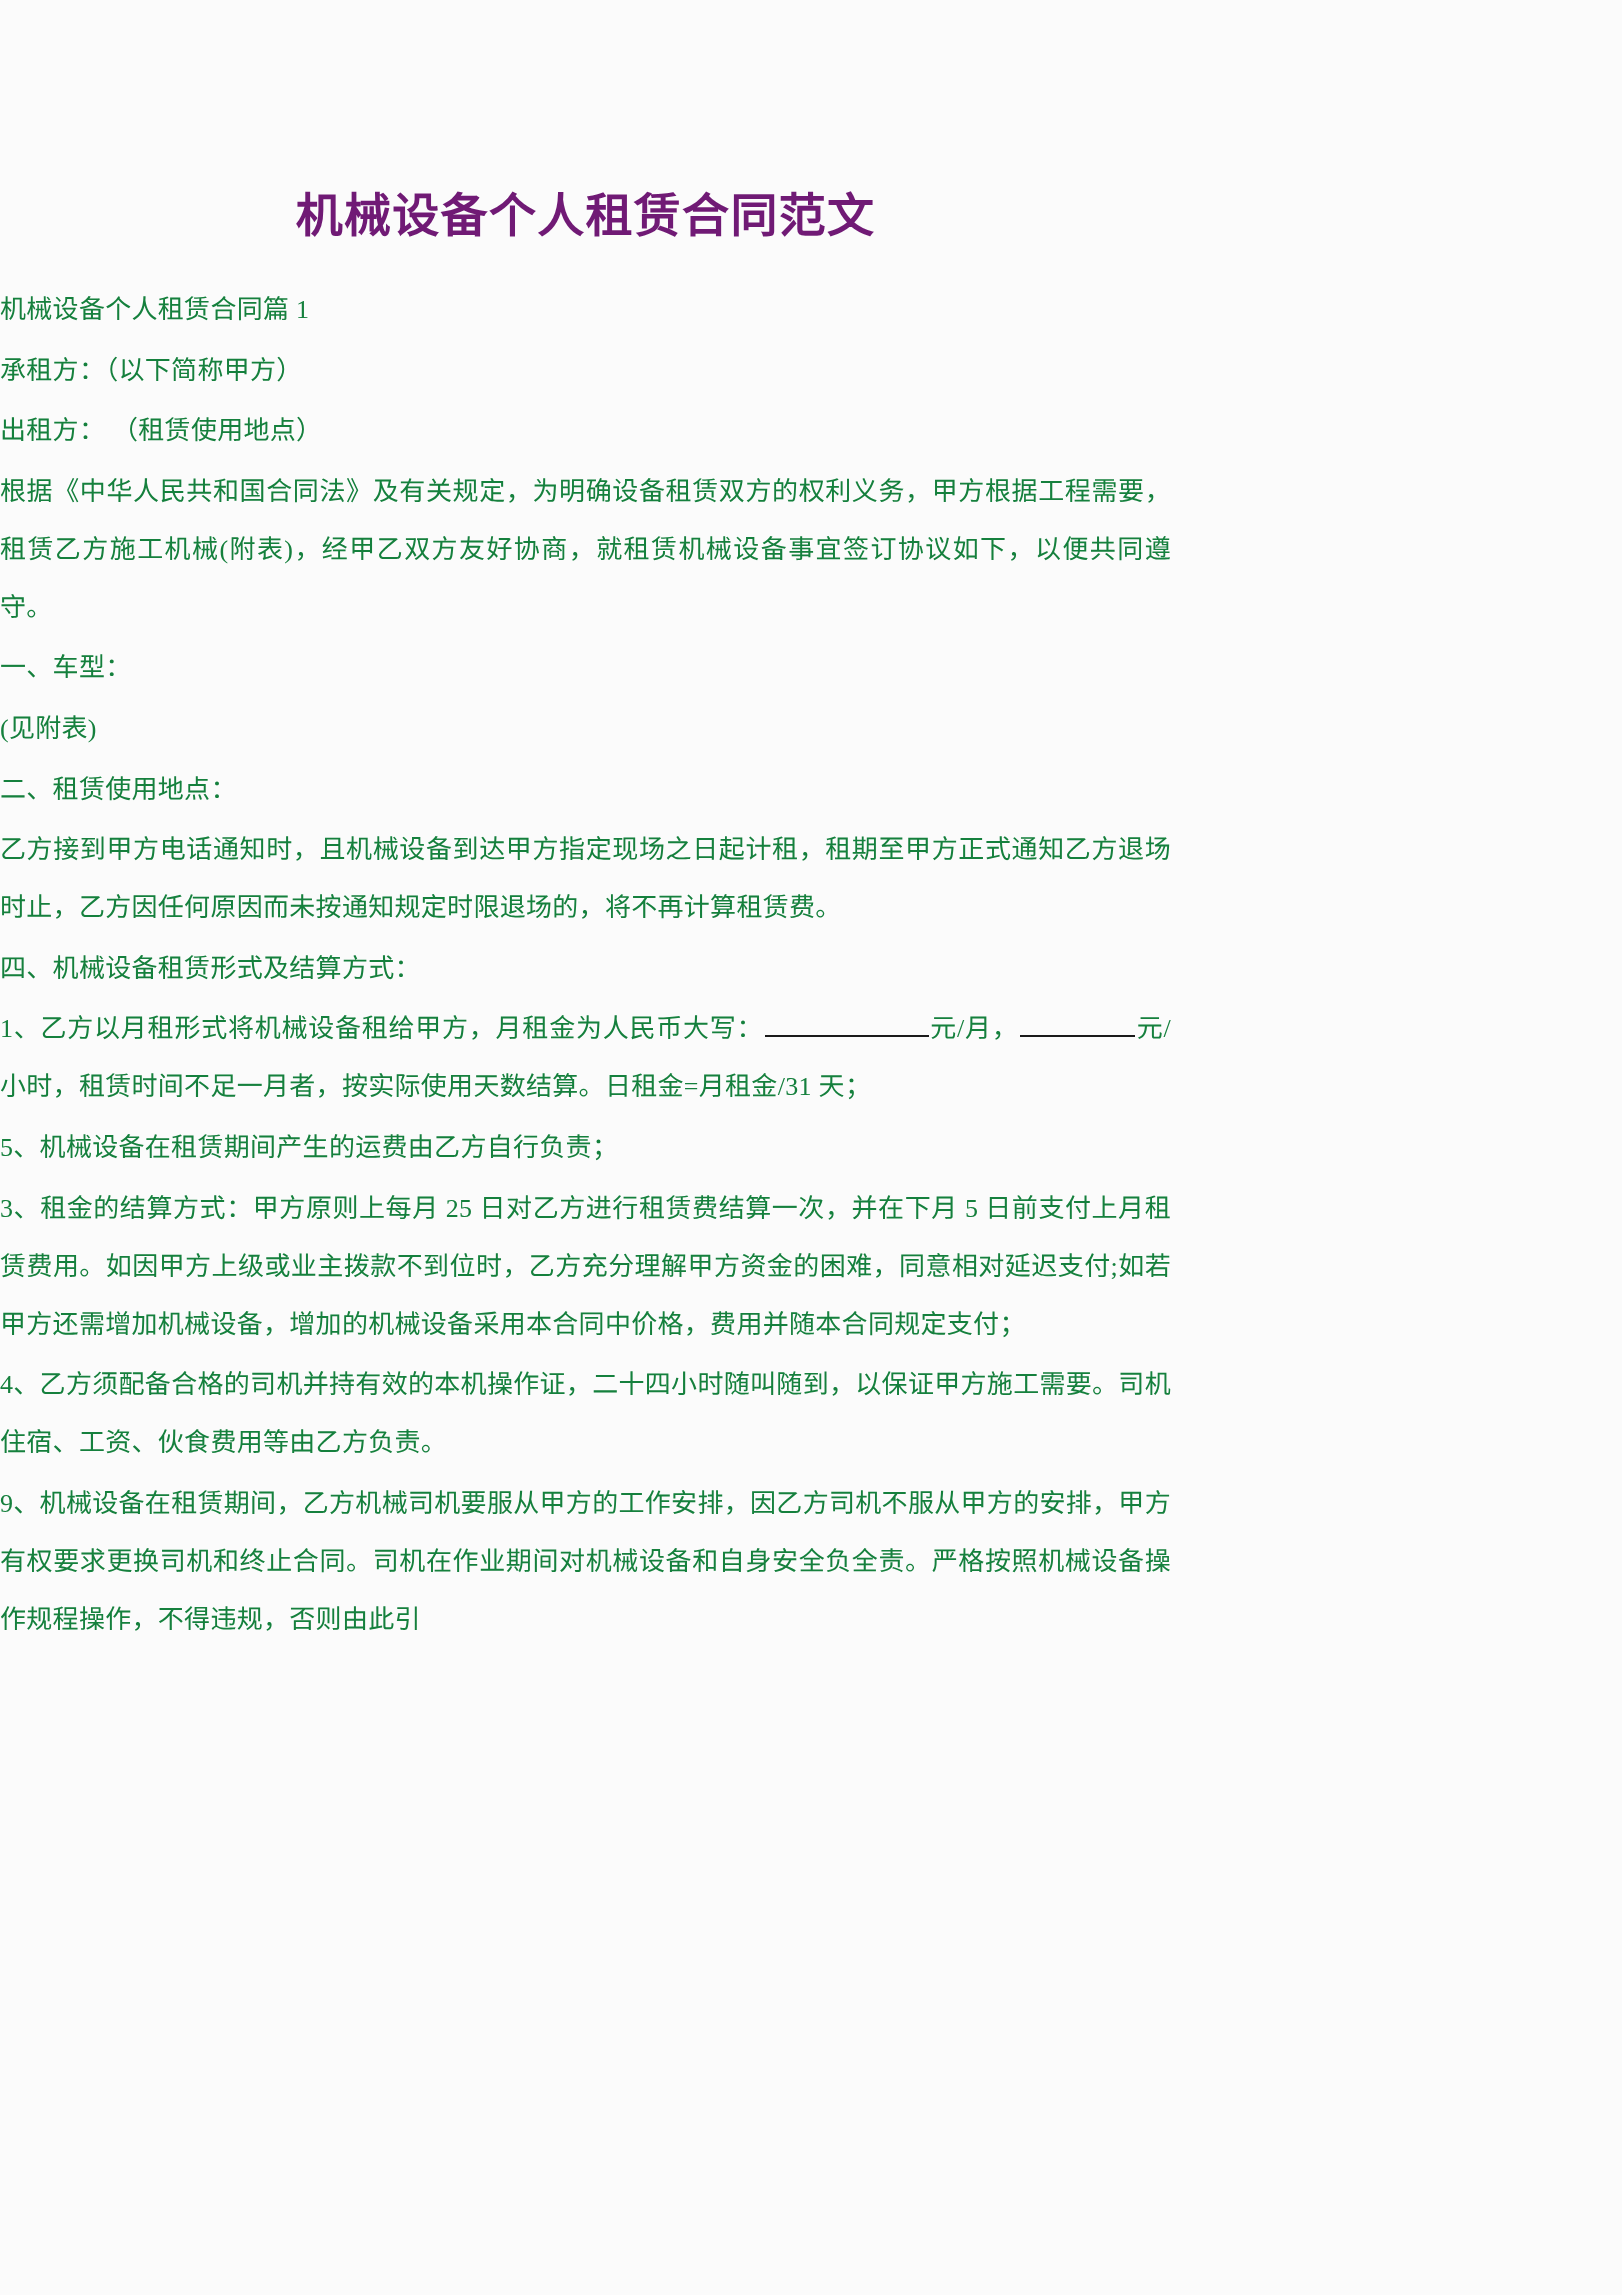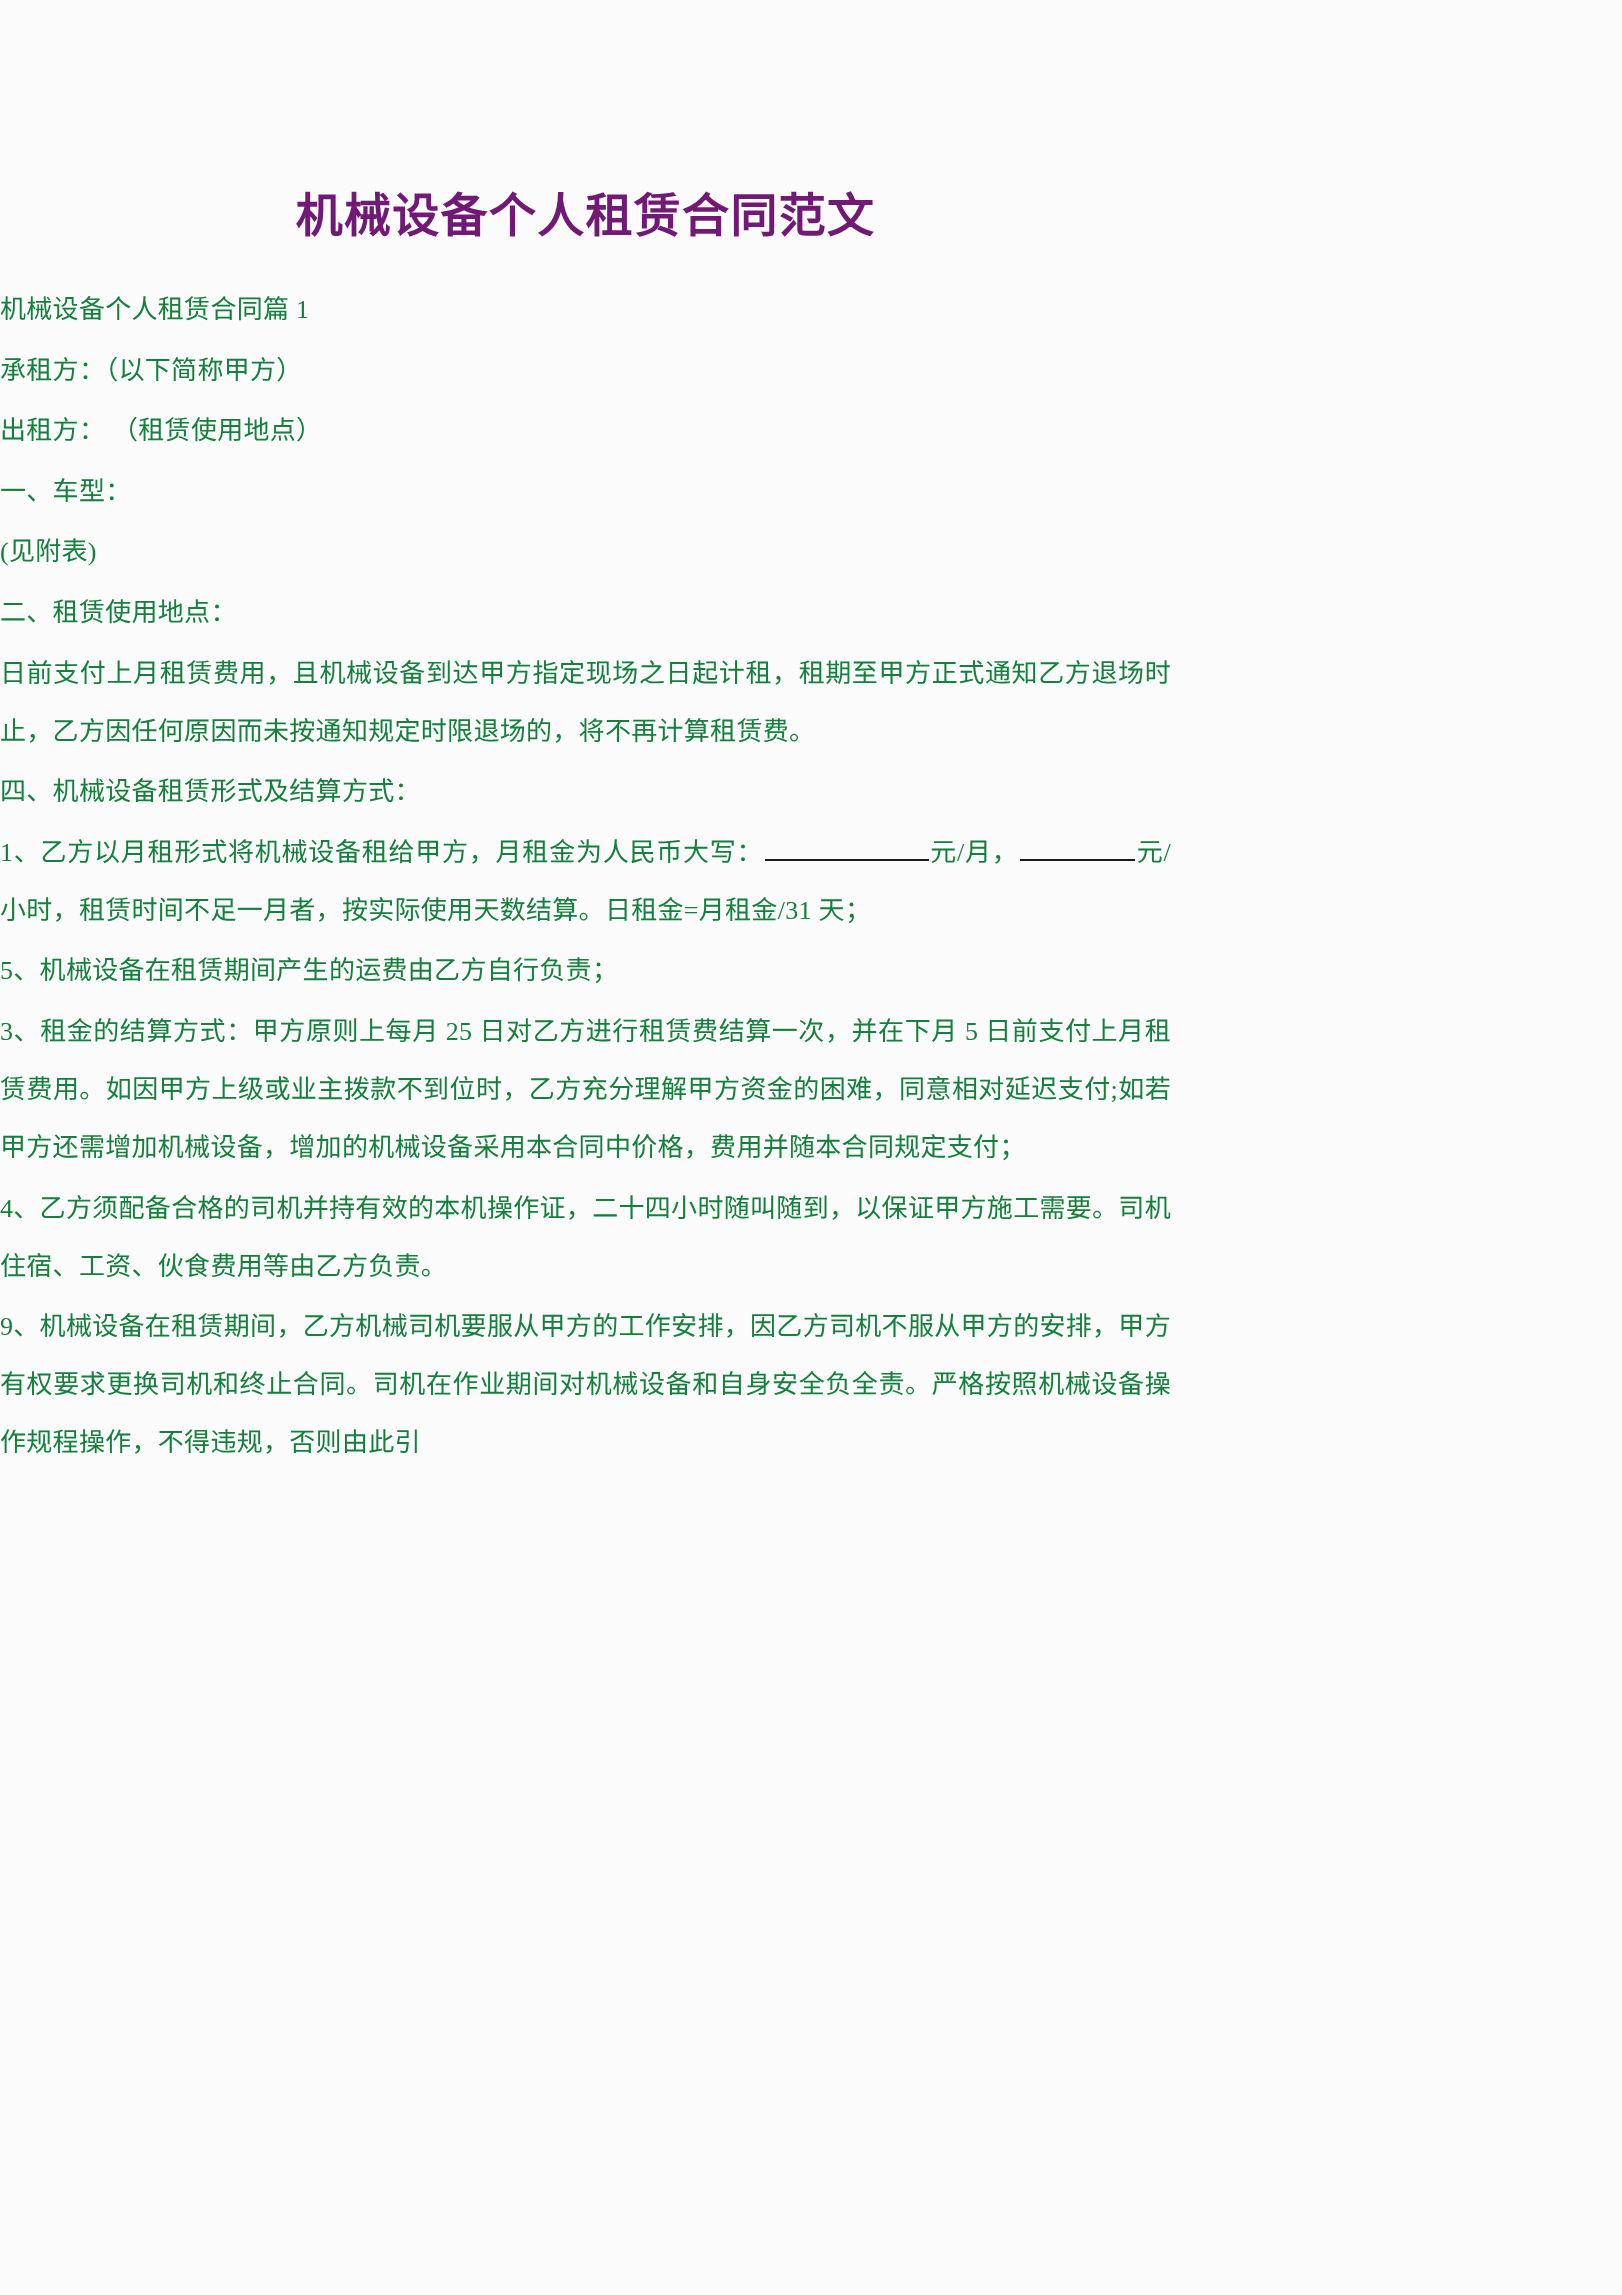--- a/index.html
+++ b/index.html
@@ -71,29 +71,30 @@
   <h1 class="doc-title">机械设备个人租赁合同范文</h1>
 
   <div class="body-block">
 
     <p class="para first">机械设备个人租赁合同篇 1</p>
 
     <p class="para">承租方：（以下简称甲方）</p>
 
     <p class="para">出租方： （租赁使用地点）</p>
 
+    <p class="para">根据《中华人民共和国合同法》及有关规定，为明确设备租赁双方的权利义务，甲方根据工程需要，租赁乙方施工机械(附表)，经甲乙双方友好协商，就租赁机械设备事宜签订协议如下，以便共同遵守。</p>
 
     <p class="para">一、车型：</p>
 
     <p class="para">(见附表)</p>
 
     <p class="para">二、租赁使用地点：</p>
 
 
-    <p class="para">日前支付上月租赁费用，且机械设备到达甲方指定现场之日起计租，租期至甲方正式通知乙方退场时止，乙方因任何原因而未按通知规定时限退场的，将不再计算租赁费。</p>
+    <p class="para">乙方接到甲方电话通知时，且机械设备到达甲方指定现场之日起计租，租期至甲方正式通知乙方退场时止，乙方因任何原因而未按通知规定时限退场的，将不再计算租赁费。</p>
 
     <p class="para">四、机械设备租赁形式及结算方式：</p>
 
     <p class="para"><span>1、乙方以月租形式将机械设备租给甲方，月租金为人民币大写：</span><span class="blank blank-lg"></span><span>元/月，</span><span class="blank blank-sm"></span><span>元/小时，租赁时间不足一月者，按实际使用天数结算。日租金=月租金/31 天；</span></p>
 
     <p class="para">5、机械设备在租赁期间产生的运费由乙方自行负责；</p>
 
     <p class="para">3、租金的结算方式：甲方原则上每月 25 日对乙方进行租赁费结算一次，并在下月 5 日前支付上月租赁费用。如因甲方上级或业主拨款不到位时，乙方充分理解甲方资金的困难，同意相对延迟支付;如若甲方还需增加机械设备，增加的机械设备采用本合同中价格，费用并随本合同规定支付；</p>
 
     <p class="para">4、乙方须配备合格的司机并持有效的本机操作证，二十四小时随叫随到，以保证甲方施工需要。司机住宿、工资、伙食费用等由乙方负责。</p>

